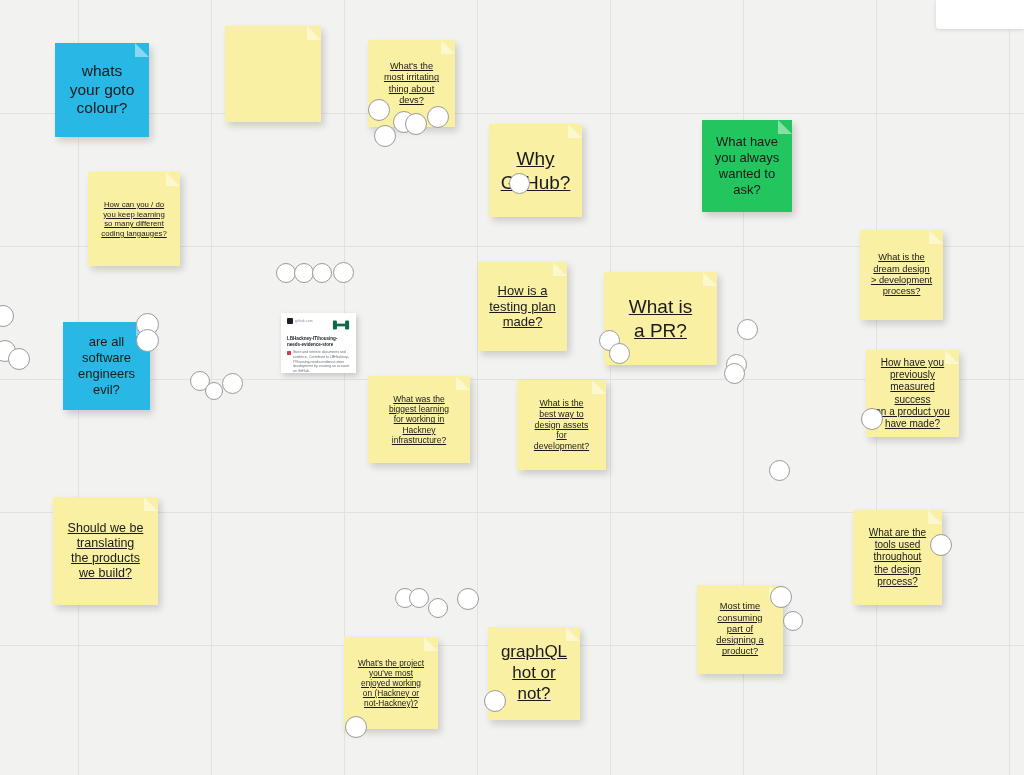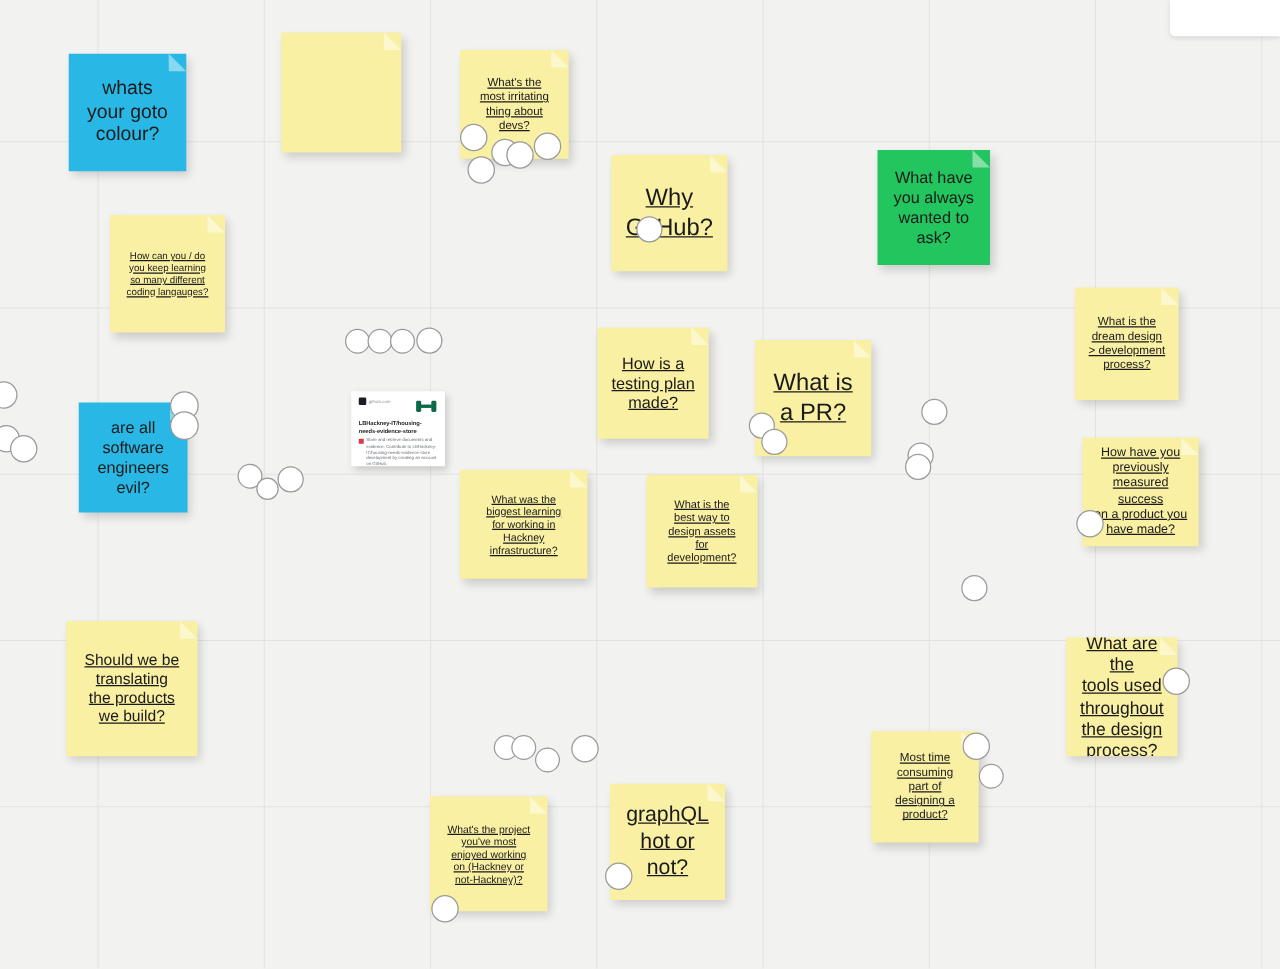--- a/index.html
+++ b/index.html
@@ -152,21 +152,21 @@
 you keep learning
 so many different
 coding langauges?</div>
     <div class="note yellow fold" style="left: 860px; top: 230px; width: 83px; height: 90px; font-size: 9.3px;">What is the
 dream design
 &gt; development
 process?</div>
     <div class="note yellow fold" style="left: 478px; top: 262px; width: 89px; height: 89px; font-size: 13px;">How is a
 testing plan
 made?</div>
-    <div class="note yellow fold" style="left: 604px; top: 272px; width: 93px; height: 93px; font-size: 19px;">What is
+    <div class="note yellow fold" style="left: 604px; top: 272px; width: 113px; height: 93px; font-size: 19px;">What is
 a PR?</div>
     <div class="note cyan fold" style="left: 63px; top: 322px; width: 87px; height: 88px; font-size: 13px;">are all
 software
 engineers
 evil?</div>
     <div class="note yellow fold" style="left: 866px; top: 350px; width: 93px; height: 87px; font-size: 10px;">How have you
 previously
 measured success
 on a product you
 have made?</div>
@@ -177,21 +177,21 @@
 infrastructure?</div>
     <div class="note yellow fold" style="left: 517px; top: 380px; width: 89px; height: 90px; font-size: 8.8px;">What is the
 best way to
 design assets
 for
 development?</div>
     <div class="note yellow fold" style="left: 53px; top: 497px; width: 105px; height: 108px; font-size: 12.5px;">Should we be
 translating
 the products
 we build?</div>
-    <div class="note yellow fold" style="left: 853px; top: 510px; width: 89px; height: 95px; font-size: 14px;">What are the
+    <div class="note yellow fold" style="left: 853px; top: 510px; width: 89px; height: 95px; font-size: 10px;">What are the
 tools used
 throughout
 the design
 process?</div>
     <div class="note yellow fold" style="left: 697px; top: 585px; width: 86px; height: 89px; font-size: 9.3px;">Most time
 consuming
 part of
 designing a
 product?</div>
     <div class="note yellow fold" style="left: 488px; top: 627px; width: 92px; height: 93px; font-size: 17px;">graphQL

